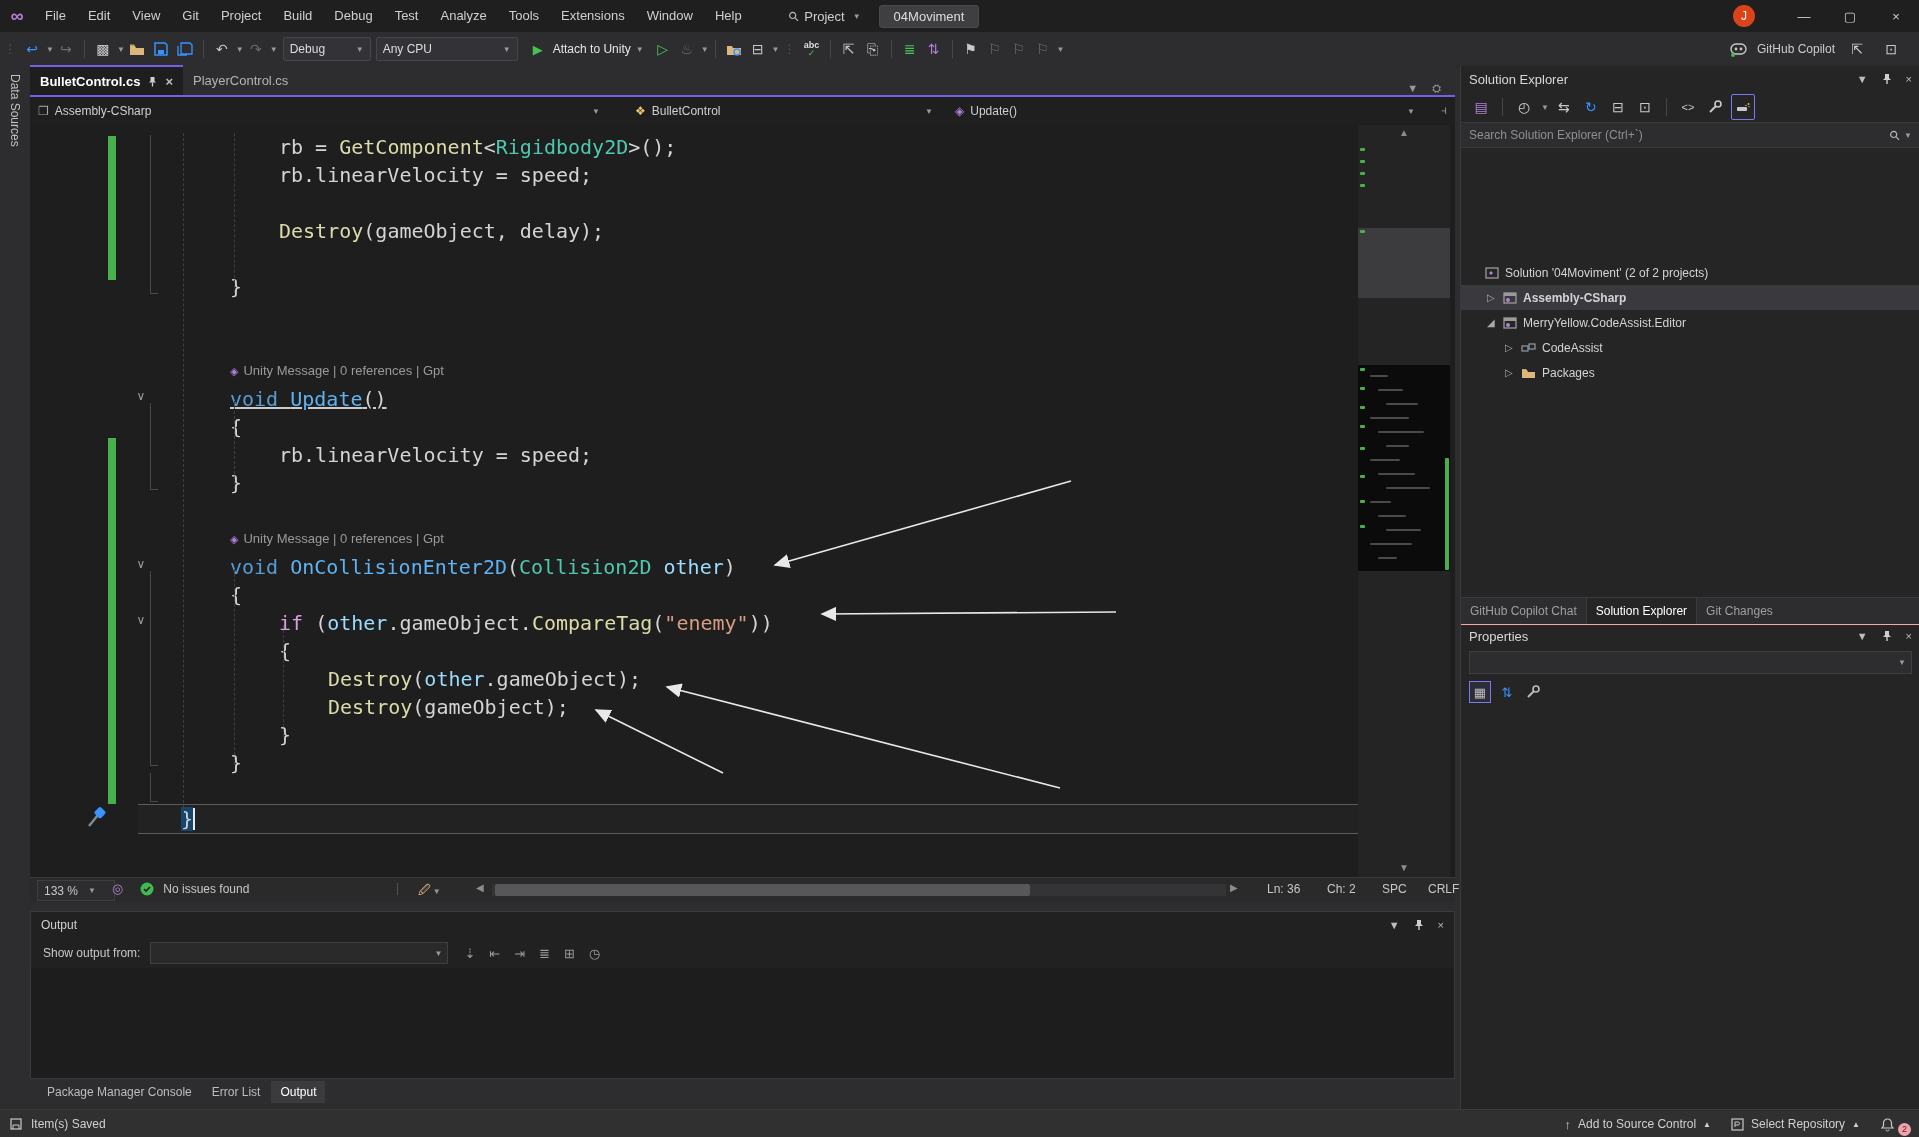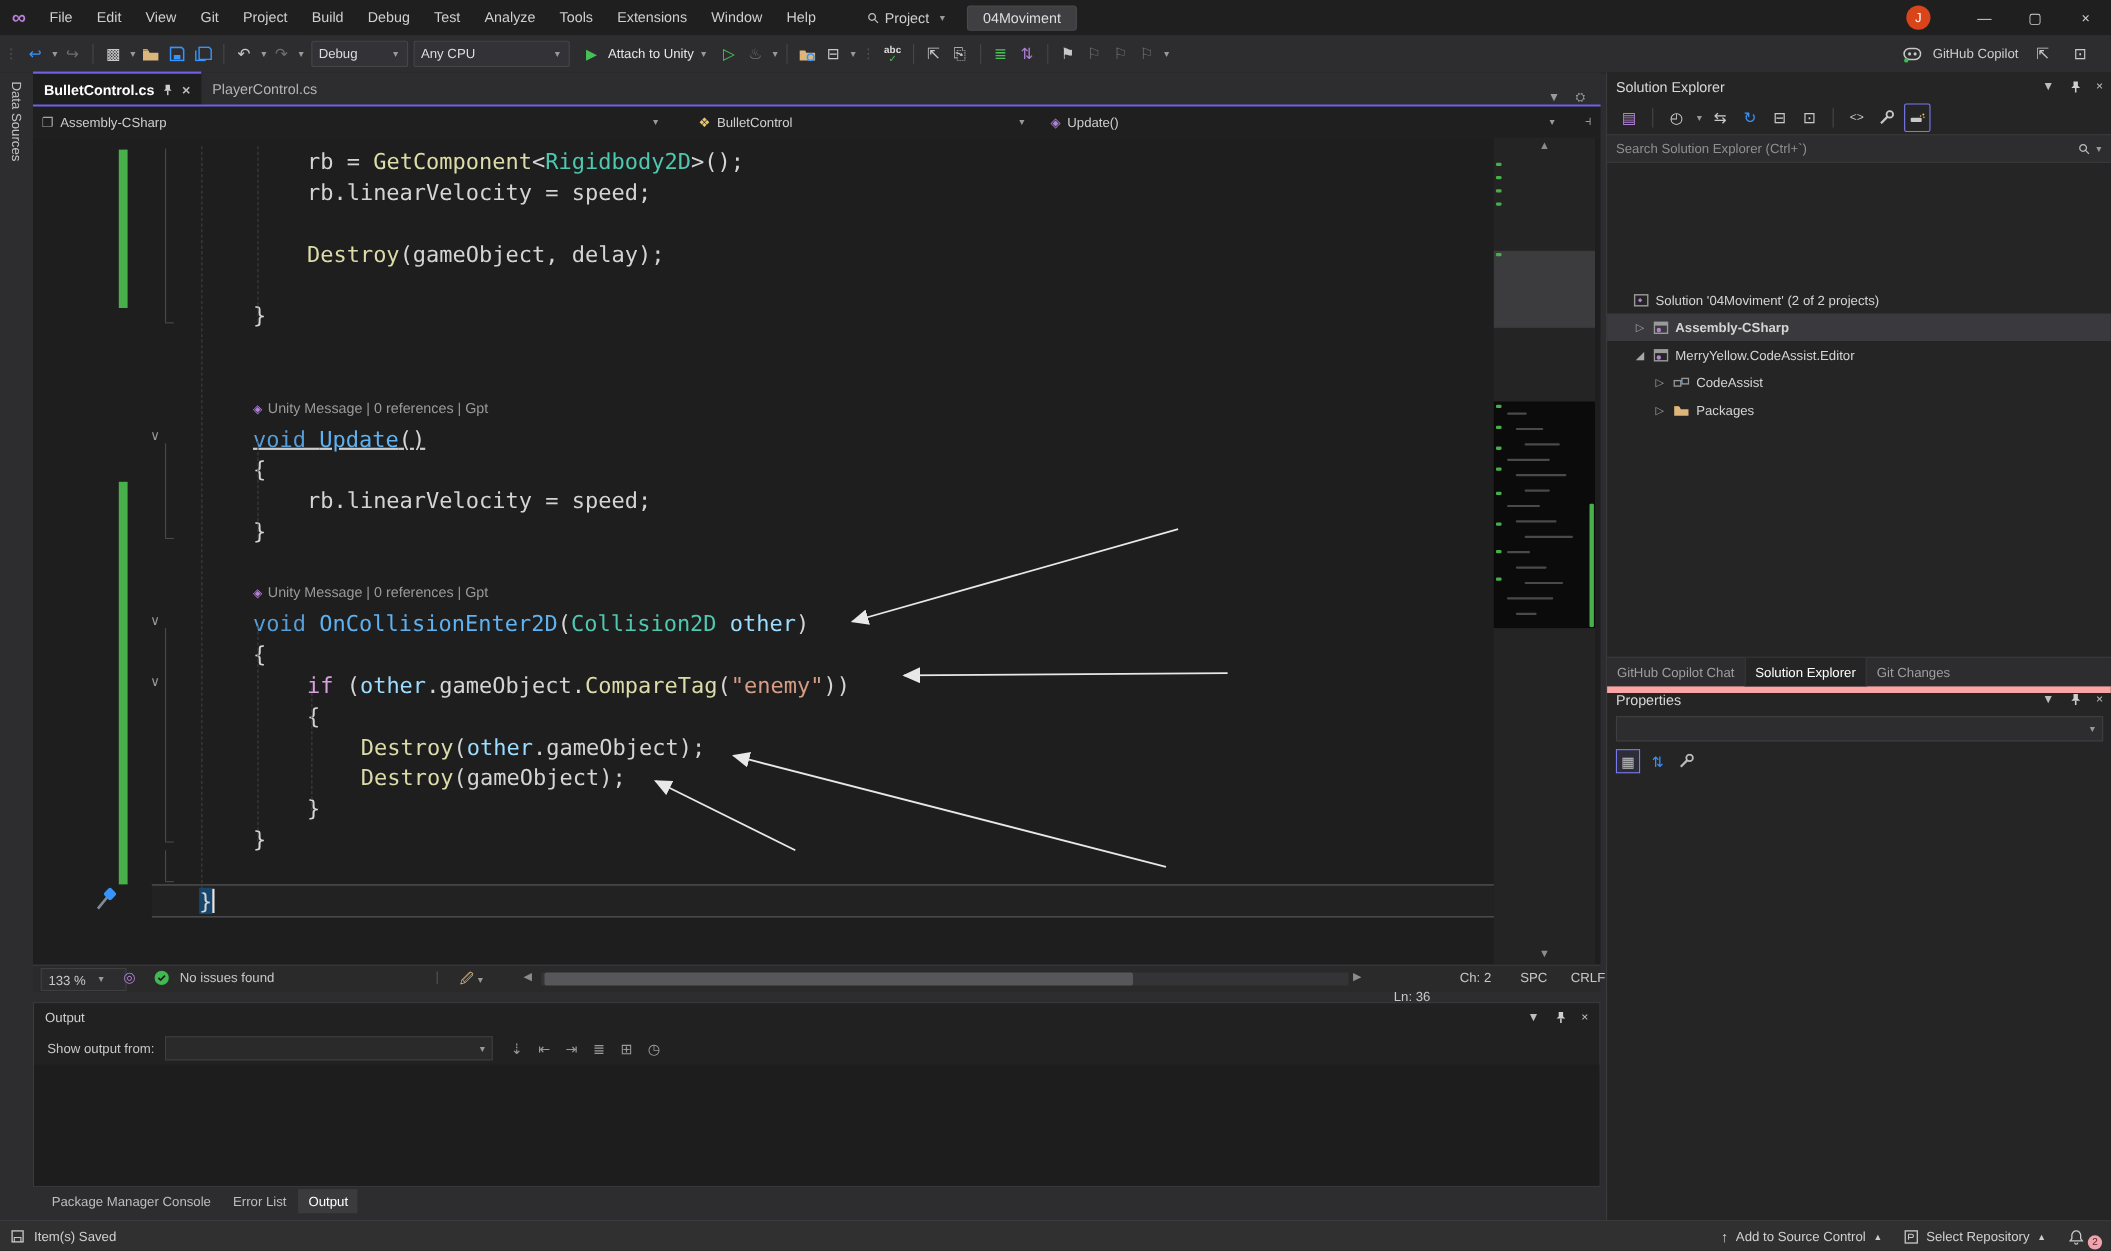--- a/index.html
+++ b/index.html
@@ -102,21 +102,21 @@
   .hdr-icons{margin-left:auto;display:flex;gap:14px;color:#bdbdbd;font-size:11px;align-items:center;}
   .se-tools{height:30px;display:flex;align-items:center;padding-left:8px;gap:3px;color:#c8c8c8;}
   .se-search{height:24px;background:#2d2d30;border-top:1px solid #3a3a3c;border-bottom:1px solid #3a3a3c;
              display:flex;align-items:center;padding:0 8px;color:#8f8f8f;}
   .tree{position:relative;}
   .trow{position:absolute;left:0;width:459px;height:25px;display:flex;align-items:center;color:#d4d4d4;}
   .trow.sel{background:#3a3a3e;}
   .tchev{width:12px;color:#a8a8a8;font-size:10px;}
   .ticn{margin:0 6px 0 4px;font-size:12px;}
   .ptabs{position:absolute;left:0;top:531px;width:459px;height:26px;background:#2d2d30;
-         border-top:1px solid #3a3a3c;border-bottom:6px solid #fca5a5;display:flex;align-items:stretch;font-size:12px;}
+         border-top:1px solid #3a3a3c;border-bottom:1px solid #fca5a5;display:flex;align-items:stretch;font-size:12px;}
   .ptab{display:flex;align-items:center;padding:0 9px;color:#9f9f9f;}
   .ptab.active{background:#252526;color:#fff;border-left:1px solid #3a3a3c;border-right:1px solid #3a3a3c;}
   .props-hdr{position:absolute;left:0;top:557px;width:459px;height:26px;display:flex;align-items:center;
              padding:0 8px;box-sizing:border-box;color:#d8d8d8;font-size:13px;}
   .props-combo{position:absolute;left:8px;top:585px;width:443px;height:23px;background:#2d2d30;
                border:1px solid #3f3f42;box-sizing:border-box;display:flex;align-items:center;}
   .props-tools{position:absolute;left:8px;top:615px;display:flex;gap:6px;align-items:center;}
   .pt-icon{width:20px;height:20px;display:flex;align-items:center;justify-content:center;color:#bdbdbd;font-size:13px;}
   .pt-icon.selbox{border:1px solid #7a7af0;background:#2d2d3a;}
   svg{display:block;}
@@ -395,21 +395,21 @@
           <path d="M4 7l2 2 4-4" stroke="#1e1e1e" stroke-width="1.6" fill="none"></path>
         </svg>
       <span style="margin-left:6px;">No issues found</span>
     </span>
     <span class="abs" style="left:366px;top:3px;color:#555;">|</span>
     <span class="abs yellow" style="left:388px;top:3px;">🖉<span class="dd">▼</span></span>
     <span class="abs" style="left:446px;top:4px;color:#8c8c8c;font-size:10px;">◀</span>
     <div class="htrack" style="left:462px;width:734px;"></div>
     <div class="hthumb" style="left:465px;width:535px;"></div>
     <span class="abs" style="left:1200px;top:4px;color:#8c8c8c;font-size:10px;">▶</span>
-    <span class="abs" style="left:1237px;top:4px;margin-top:17px;">Ln: 36</span>
+    <span class="abs" style="left:1237px;top:4px;">Ln: 36</span>
     <span class="abs" style="left:1297px;top:4px;">Ch: 2</span>
     <span class="abs" style="left:1352px;top:4px;">SPC</span>
     <span class="abs" style="left:1398px;top:4px;">CRLF</span>
   </div>
 
   <div class="outpanel">
     <div class="outhdr">
       <span>Output</span>
       <div class="hdr-icons">
         <span>▼</span>

